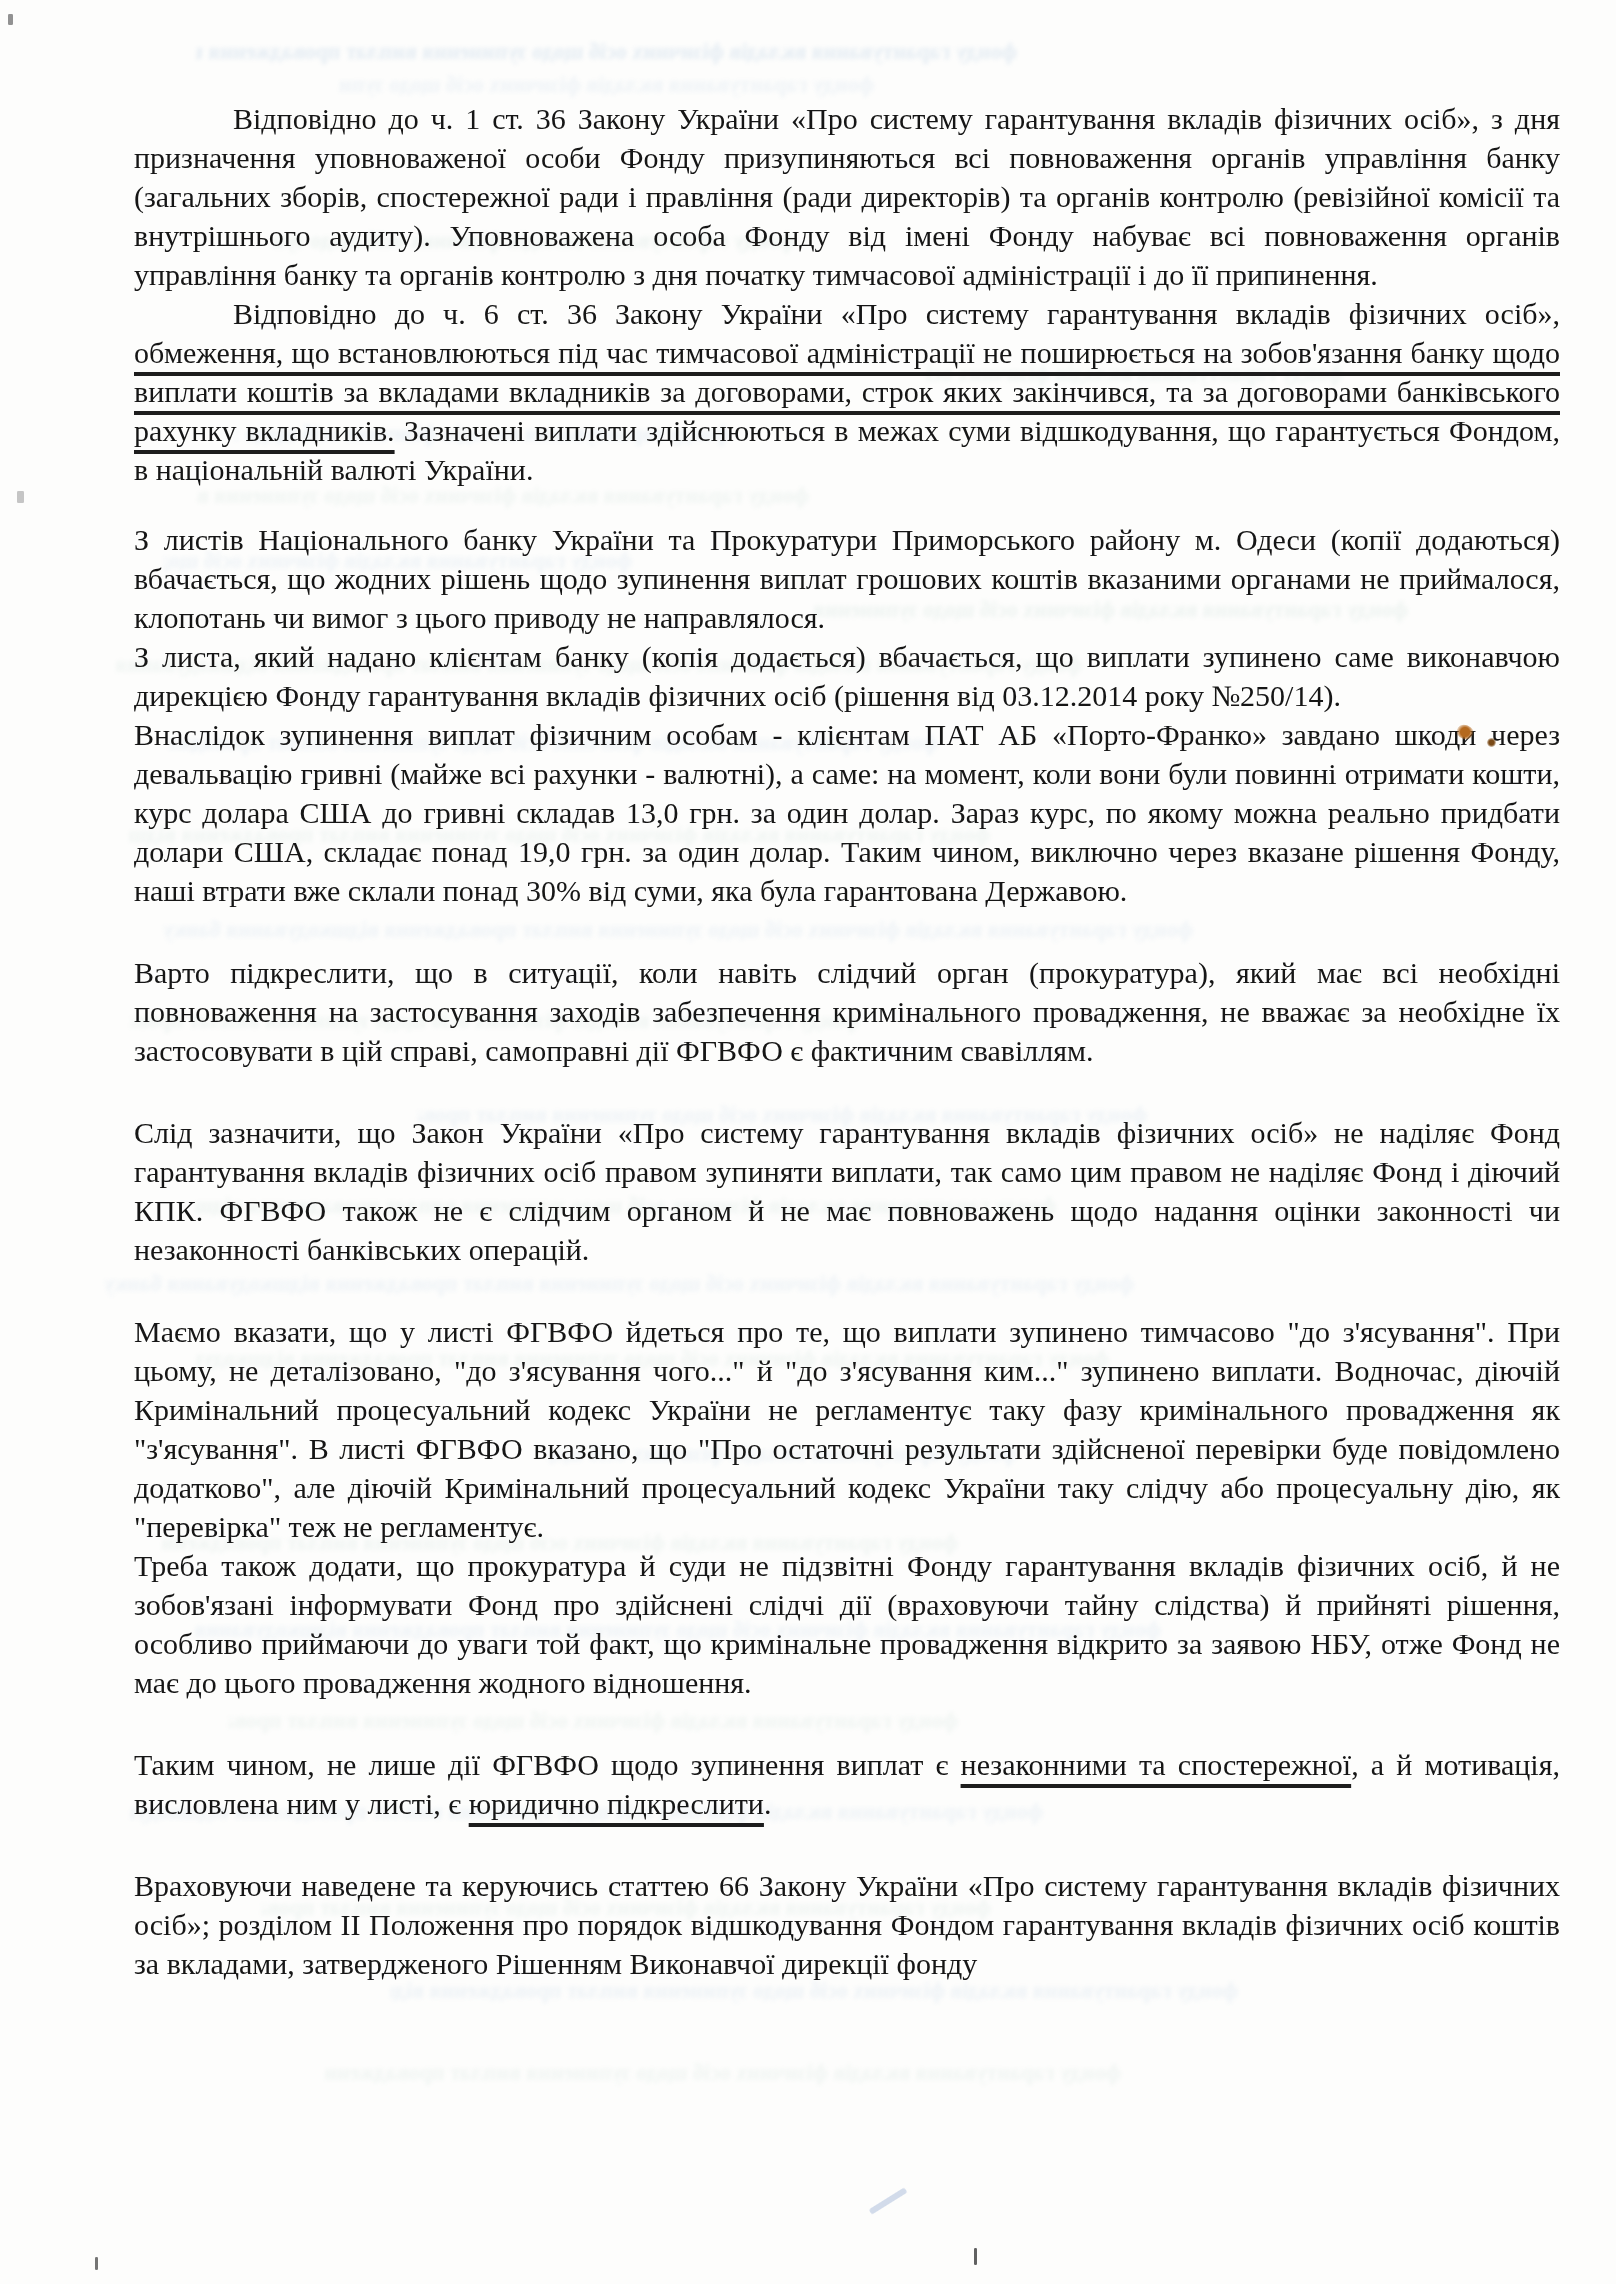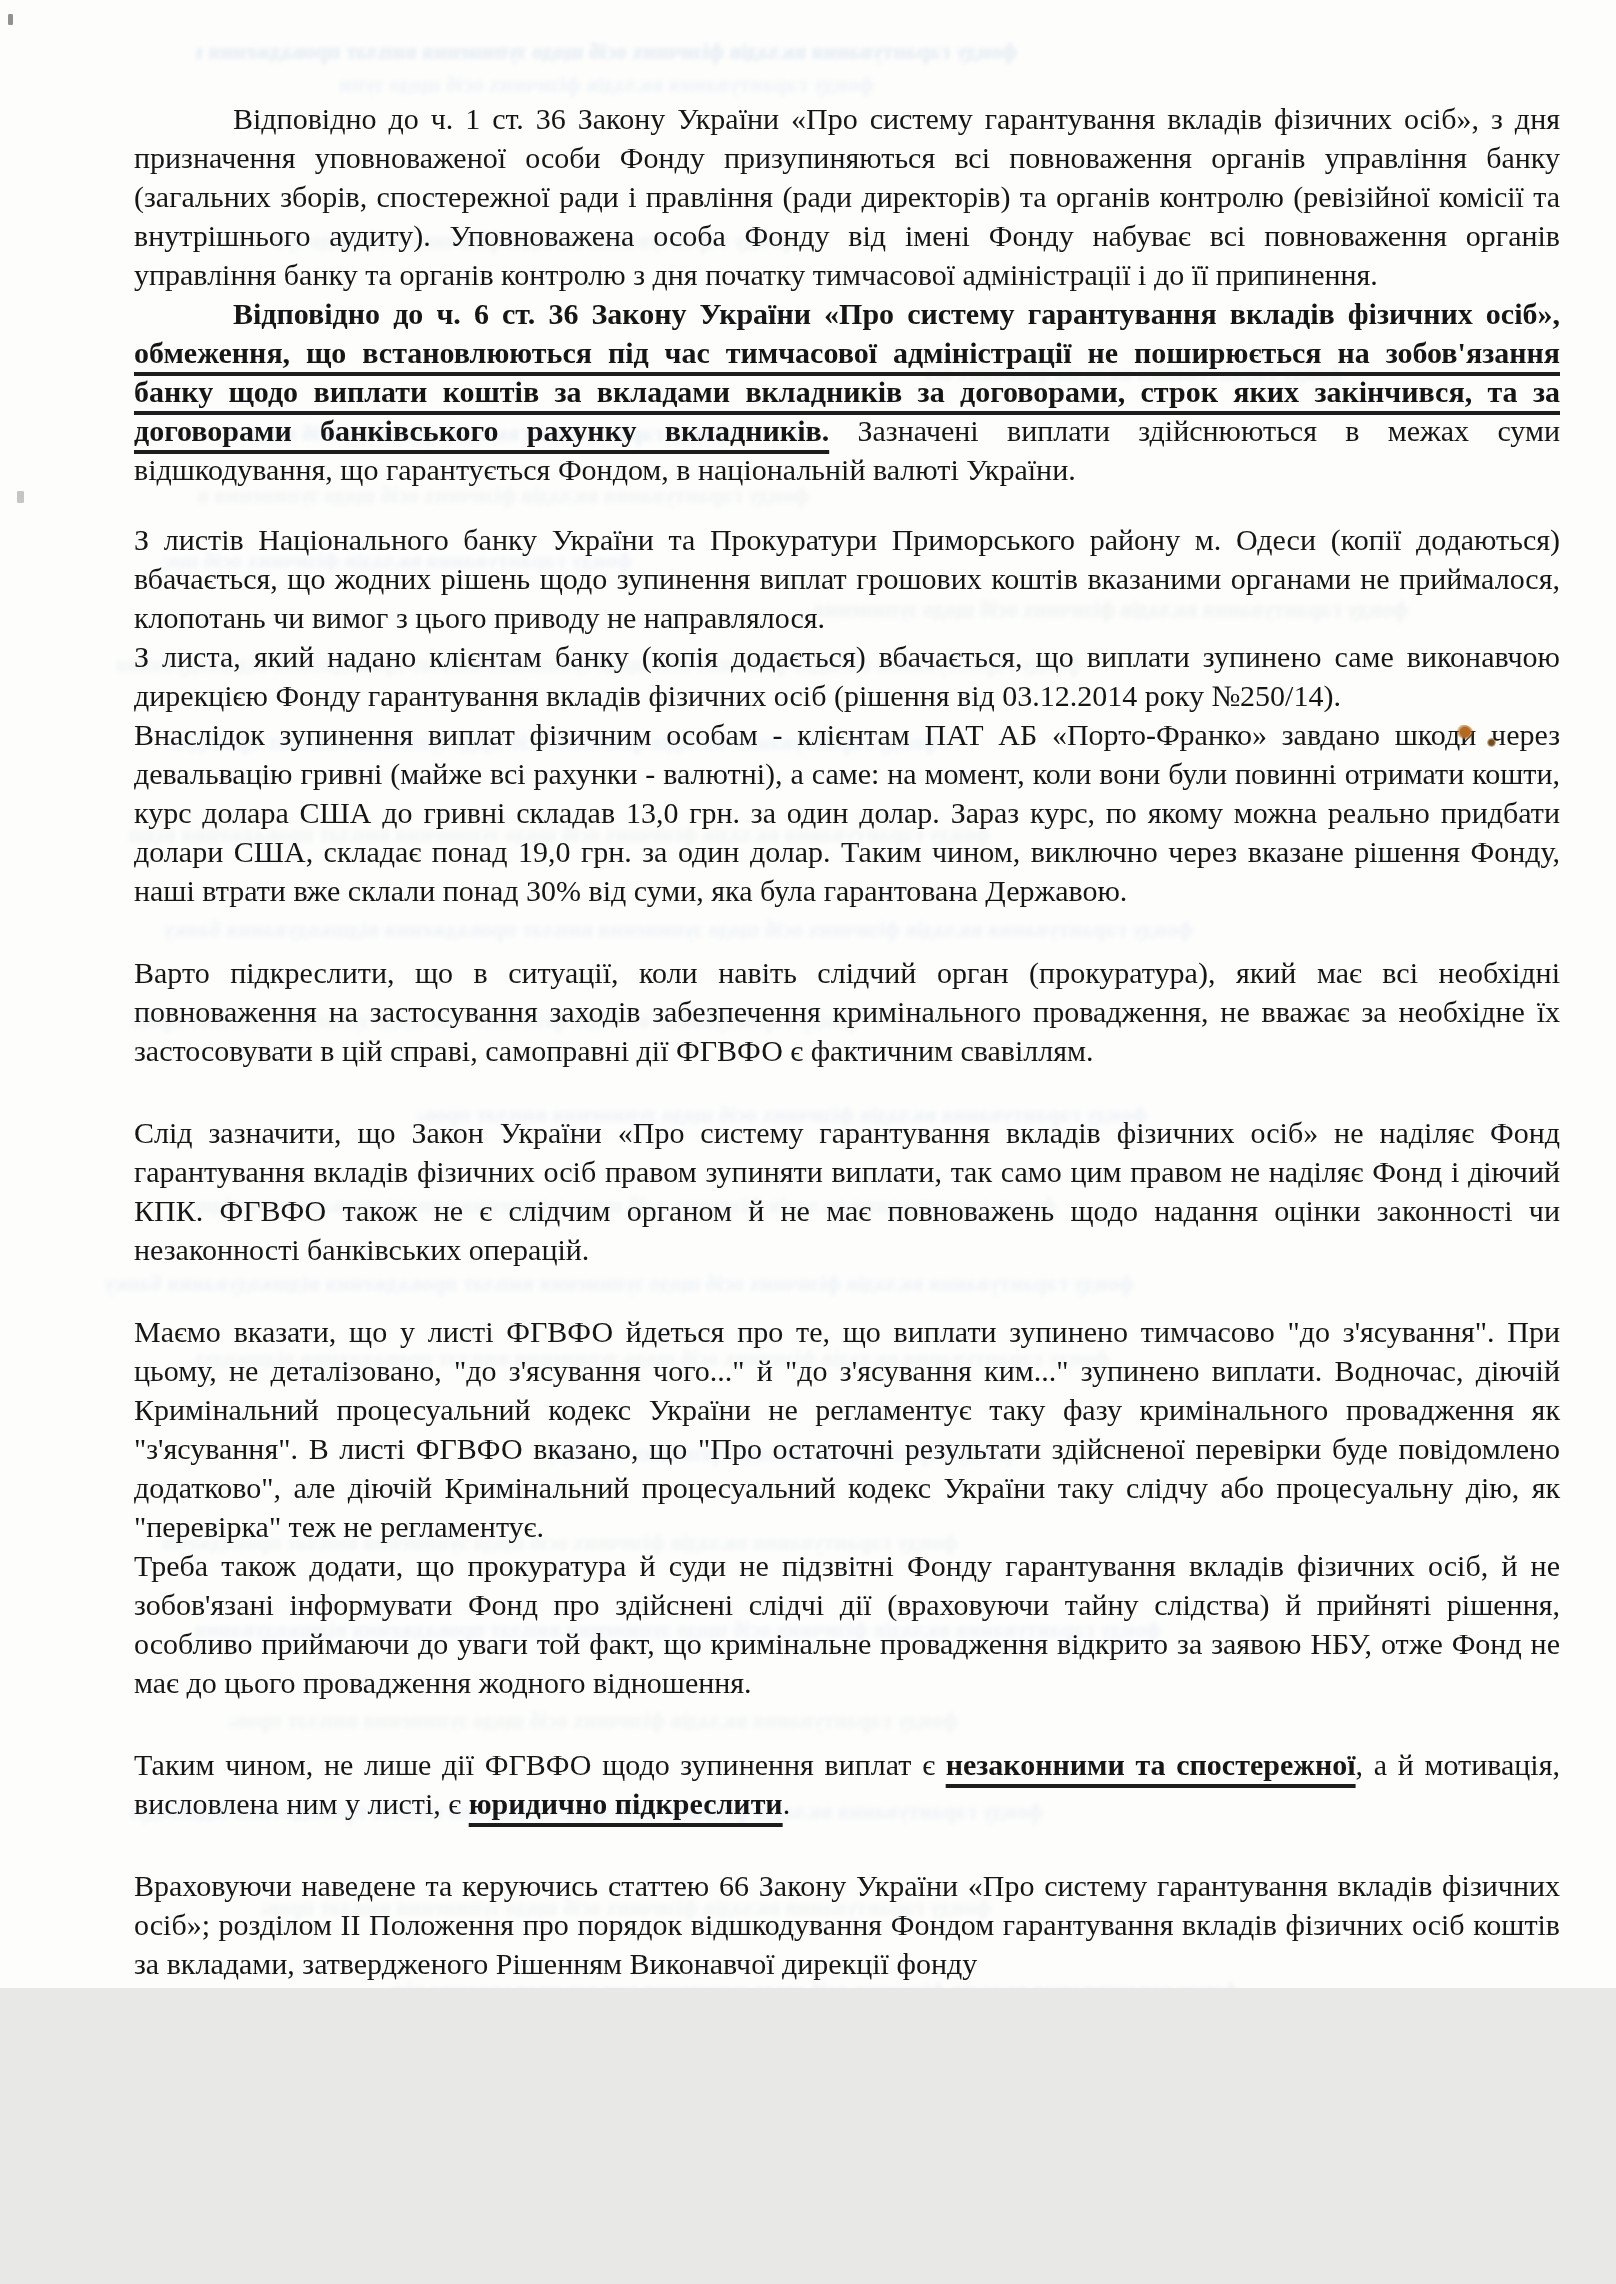--- a/index.html
+++ b/index.html
@@ -1,36 +1,36 @@
 <!DOCTYPE html>
 <html lang="uk" style="font-size:10.4px"><head>
 <meta charset="utf-8">
 <title>Scanned legal document page</title>
 <style>
   html,body{margin:0;padding:0;background:#e8e8e6;}
   .page{
     position:relative;
-    width:1617px;height:1988px;
+    width:1617px;height:2284px;
     background:#fdfdfc;
     overflow:hidden;
     font-family:"Liberation Serif","DejaVu Serif",serif;
     color:#161616;
   }
   .doc{
     position:relative;z-index:2;
     padding:99px 57px 0 134px;
     font-size:30px;
     line-height:39px;
     text-align:justify;
   }
   .doc p{margin:0;}
   .doc p.indent{text-indent:99px;}
   .doc p.sp-sm{margin-top:31px;}
   .doc p.sp-lg{margin-top:43px;}
-  .b{font-weight:bold;}
+  .b{font-weight:normal;}
   .i{}
   .u{
     text-decoration-line:underline;
     text-decoration-thickness:3.9px;
     text-underline-offset:8.5px;
     text-decoration-color:#1d1d1d;
   }
   
   .bleed{
     position:absolute;z-index:1;

